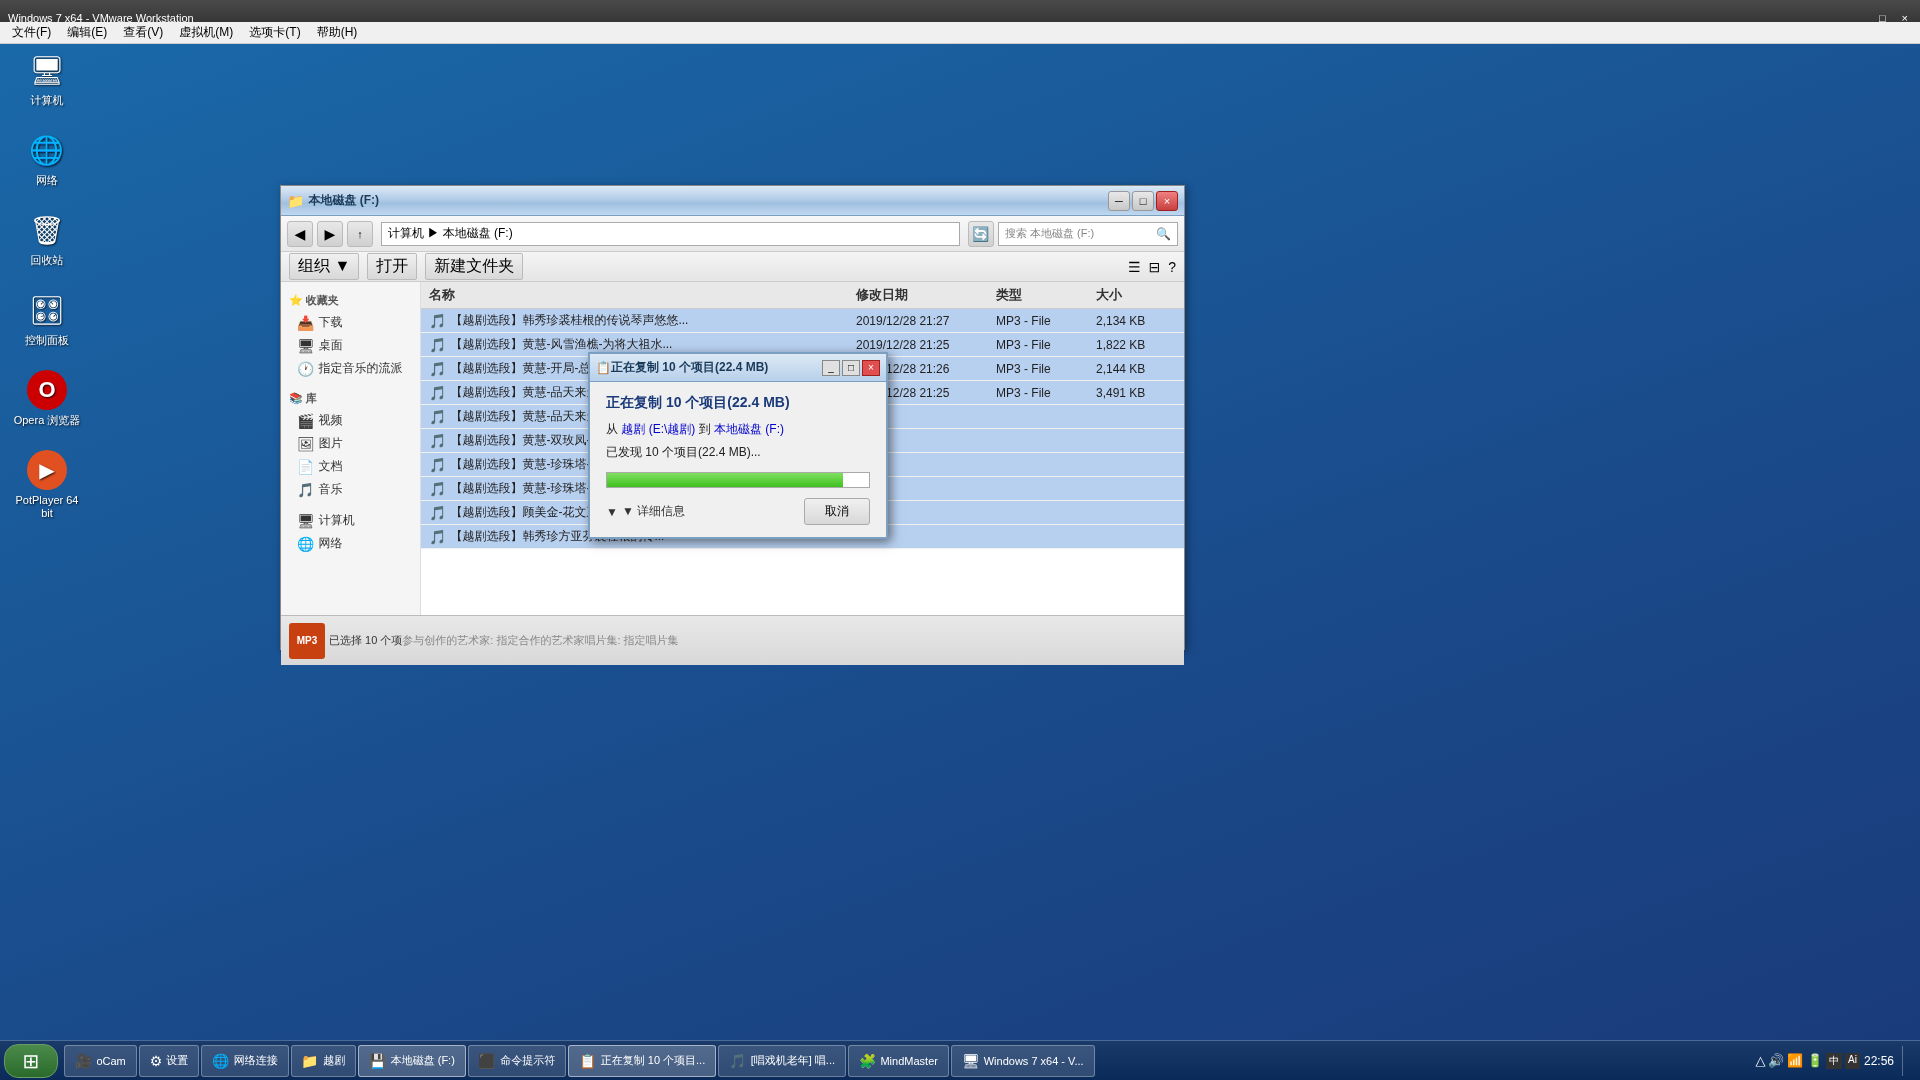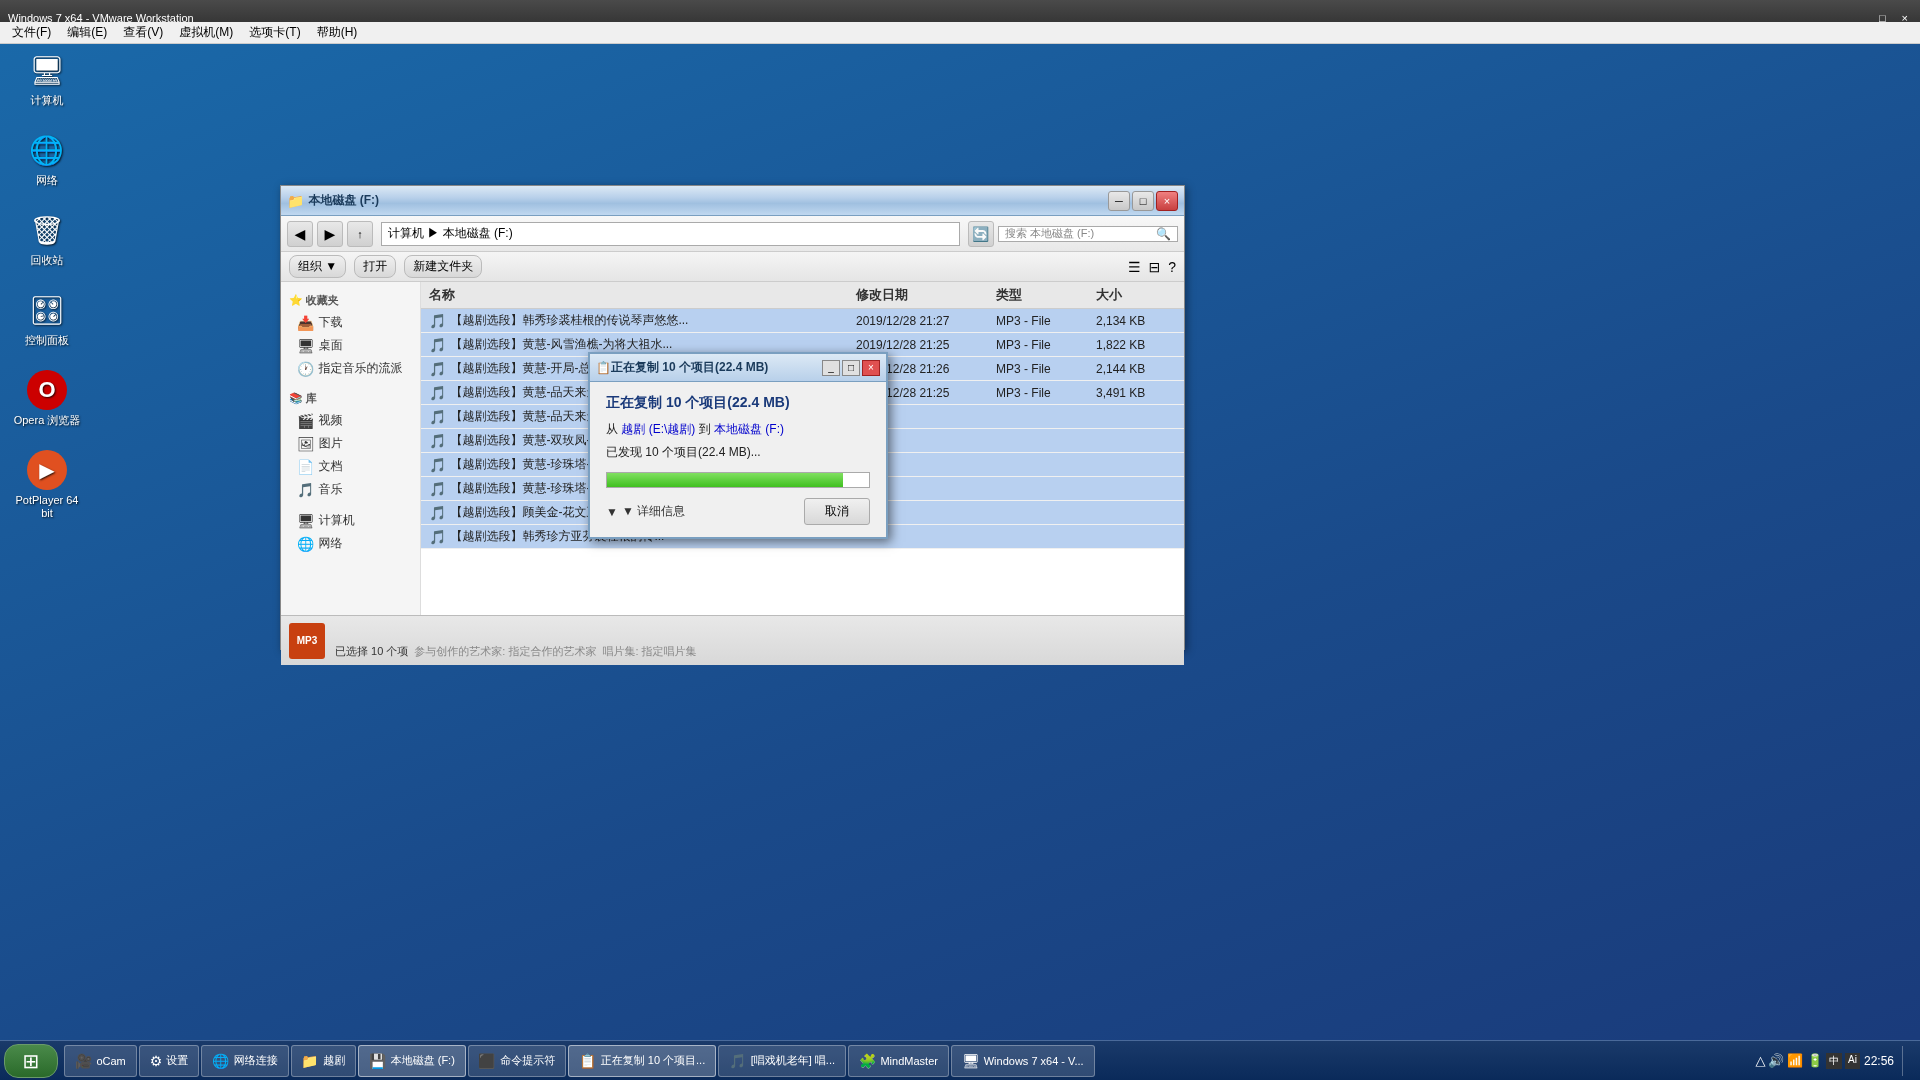--- a/index.html
+++ b/index.html
@@ -107,21 +107,21 @@
       background: white;
       border: 1px solid #aaa;
       display: flex;
       align-items: center;
       padding: 0 6px;
       font-size: 12px;
       margin: 0 4px;
     }
     .search-bar {
       width: 180px;
-      height: 16px;
+      height: 24px;
       background: white;
       border: 1px solid #aaa;
       display: flex;
       align-items: center;
       padding: 0 6px;
       font-size: 12px;
       color: #888;
     }
 
     .explorer-toolbar2 {
@@ -131,23 +131,23 @@
       display: flex;
       align-items: center;
       padding: 0 8px;
       gap: 8px;
       font-size: 12px;
     }
     .toolbar2-btn {
       padding: 2px 8px;
       background: linear-gradient(to bottom, #f0f0f0, #d8d8d8);
       border: 1px solid #bbb;
-      border-radius: 8px;
-      cursor: pointer;
-      font-size: 12px;
+      border-radius: 2px;
+      cursor: pointer;
+      font-size: 16px;
     }
 
     .explorer-content {
       display: flex;
       height: calc(100% - 130px);
     }
 
     
     .sidebar {
       width: 140px;
@@ -590,21 +590,21 @@
               <span>【越剧选段】韩秀珍方亚芬裘桂根的传...</span>
             </div>
           <div></div>
             <div></div>
             <div></div>
         </div>
       </div>
     </div>
 
     <div class="status-bar">
-      <div style="display:flex;align-items:flex-end;gap:6px;">
+      <div style="display:flex;align-items:center;gap:0;">
         <div class="status-icon" style="width:36px;height:36px;background:#c84010;border-radius:3px;display:flex;align-items:center;justify-content:center;">
           <span style="color:white;font-size:10px;font-weight:bold;">MP3</span>
         </div>
         <span>已选择 10 个项</span>
         <span style="color:#888;">参与创作的艺术家: 指定合作的艺术家</span>
         <span style="color:#888;">唱片集: 指定唱片集</span>
       </div>
     </div>
   </div>
 

